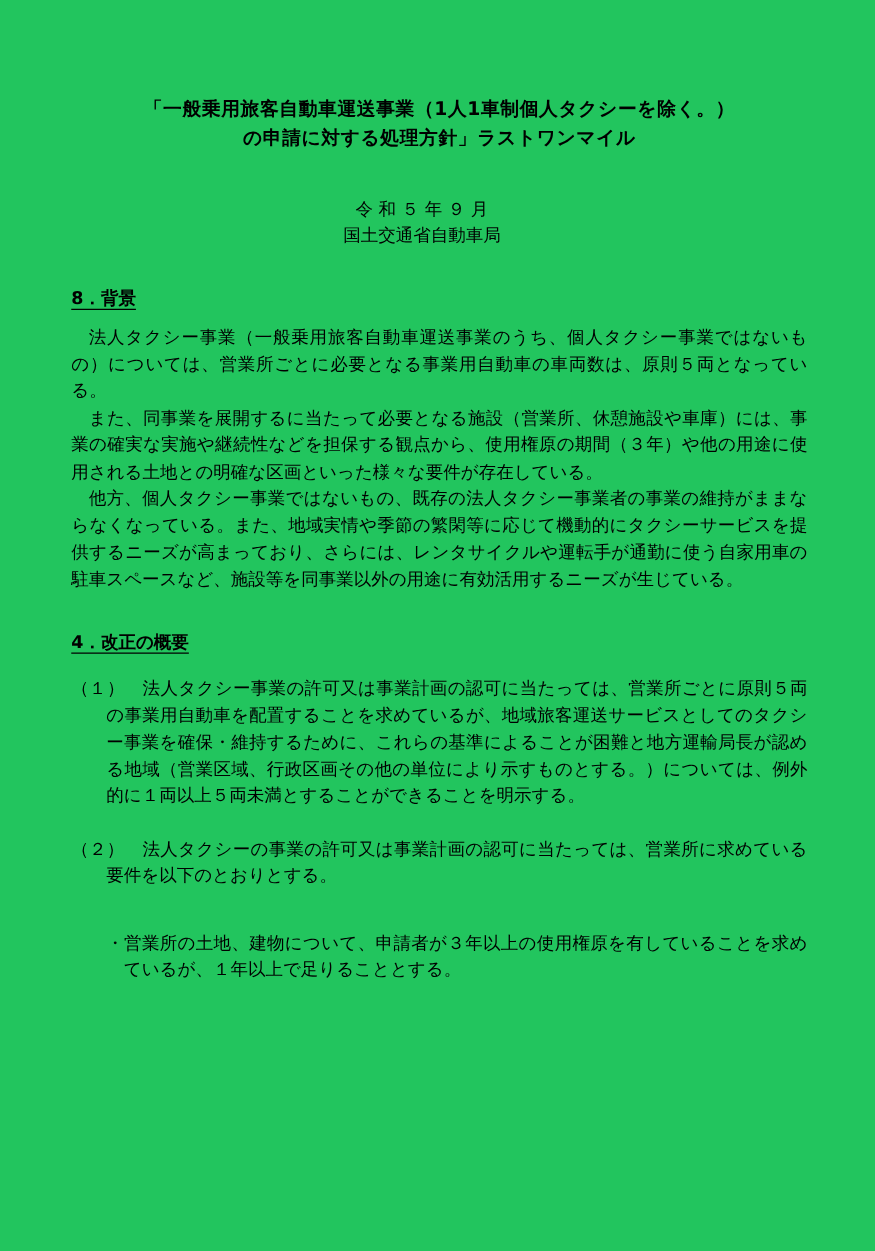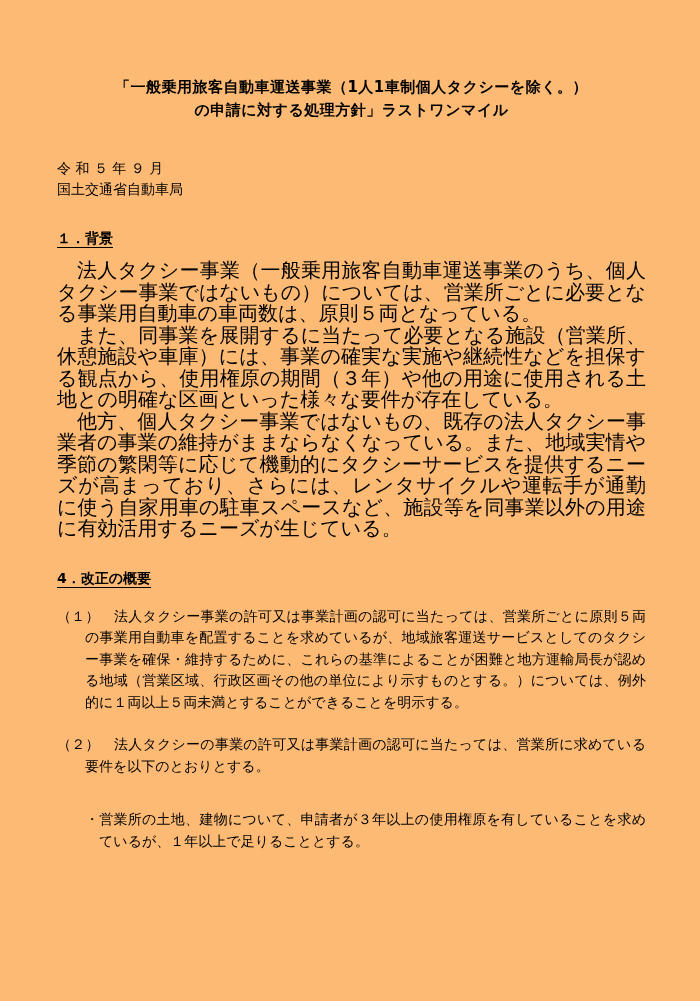--- a/index.html
+++ b/index.html
@@ -5,53 +5,53 @@
   html, body {
     margin: 0;
     padding: 0;
     background: #ffffff;
   }
   .page {
     position: relative;
     width: 700px;
     height: 1001px;
     box-sizing: border-box;
-    background: #fdba74;
+    background: #22c55e;
     color: #000000;
     font-family: "DejaVu Sans", "Liberation Sans", sans-serif;
     padding: 76px 54px 40px 57px;
     overflow: hidden;
   }
   .doc-title {
     text-align: center;
     font-weight: bold;
     font-size: 15px;
     line-height: 23px;
     letter-spacing: 0.5px;
   }
   .doc-meta {
     margin-top: 36px;
-    text-align: left;
+    text-align: center;
     font-size: 14px;
     line-height: 21px;
     padding-right: 28px;
   }
   .section {
     margin-top: 30px;
   }
   .section-heading {
     font-size: 14px;
     font-weight: bold;
     margin: 0 0 12px 0;
     text-decoration: underline;
     text-underline-offset: 4px;
   }
   .para {
     margin: 0;
-    font-size: 20px;
+    font-size: 14px;
     line-height: 21.5px;
     text-align: justify;
     text-indent: 1em;
   }
   .numbered-item {
     margin: 0 0 21px 0;
     font-size: 14px;
     line-height: 21.5px;
     text-align: justify;
     padding-left: 2em;
@@ -78,21 +78,21 @@
     <div>「一般乗用旅客自動車運送事業（1人1車制個人タクシーを除く。）</div>
     <div>の申請に対する処理方針」ラストワンマイル</div>
   </div>
 
   <div class="doc-meta">
     <div>令 和 ５ 年 ９ 月</div>
     <div>国土交通省自動車局</div>
   </div>
 
   <div class="section">
-    <h2 class="section-heading">１．背景</h2>
+    <h2 class="section-heading">8．背景</h2>
     <p class="para">法人タクシー事業（一般乗用旅客自動車運送事業のうち、個人タクシー事業ではないもの）については、営業所ごとに必要となる事業用自動車の車両数は、原則５両となっている。</p>
     <p class="para">また、同事業を展開するに当たって必要となる施設（営業所、休憩施設や車庫）には、事業の確実な実施や継続性などを担保する観点から、使用権原の期間（３年）や他の用途に使用される土地との明確な区画といった様々な要件が存在している。</p>
     <p class="para">他方、個人タクシー事業ではないもの、既存の法人タクシー事業者の事業の維持がままならなくなっている。また、地域実情や季節の繁閑等に応じて機動的にタクシーサービスを提供するニーズが高まっており、さらには、レンタサイクルや運転手が通勤に使う自家用車の駐車スペースなど、施設等を同事業以外の用途に有効活用するニーズが生じている。</p>
   </div>
 
   <div class="section">
     <h2 class="section-heading">4．改正の概要</h2>
     <div class="items-wrap">
       <p class="numbered-item">（１）　法人タクシー事業の許可又は事業計画の認可に当たっては、営業所ごとに原則５両の事業用自動車を配置することを求めているが、地域旅客運送サービスとしてのタクシー事業を確保・維持するために、これらの基準によることが困難と地方運輸局長が認める地域（営業区域、行政区画その他の単位により示すものとする。）については、例外的に１両以上５両未満とすることができることを明示する。</p>
       <p class="numbered-item">（２）　法人タクシーの事業の許可又は事業計画の認可に当たっては、営業所に求めている要件を以下のとおりとする。</p>

